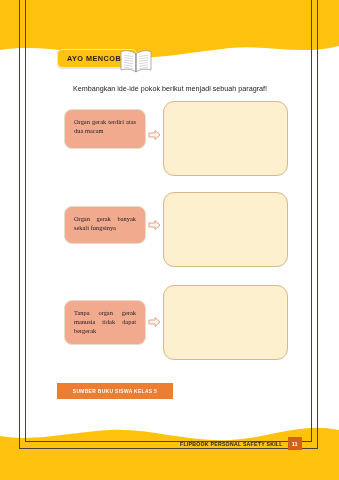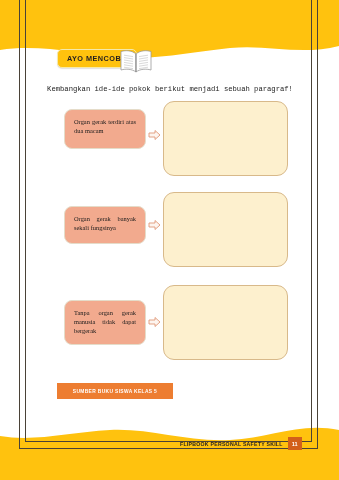--- a/index.html
+++ b/index.html
@@ -97,21 +97,21 @@
     top: 49px;
   }
 
   
   .instruction {
     position: absolute;
     left: 30px;
     top: 84px;
     width: 280px;
     text-align: center;
-    font-family: Liberation Mono, monospace;
+    font-family: Liberation Sans, sans-serif;
     font-size: 7.2px;
     color: #1c1c1c;
     line-height: 10px;
   }
 
   
   .row {
     position: absolute;
     left: 0;
   }

